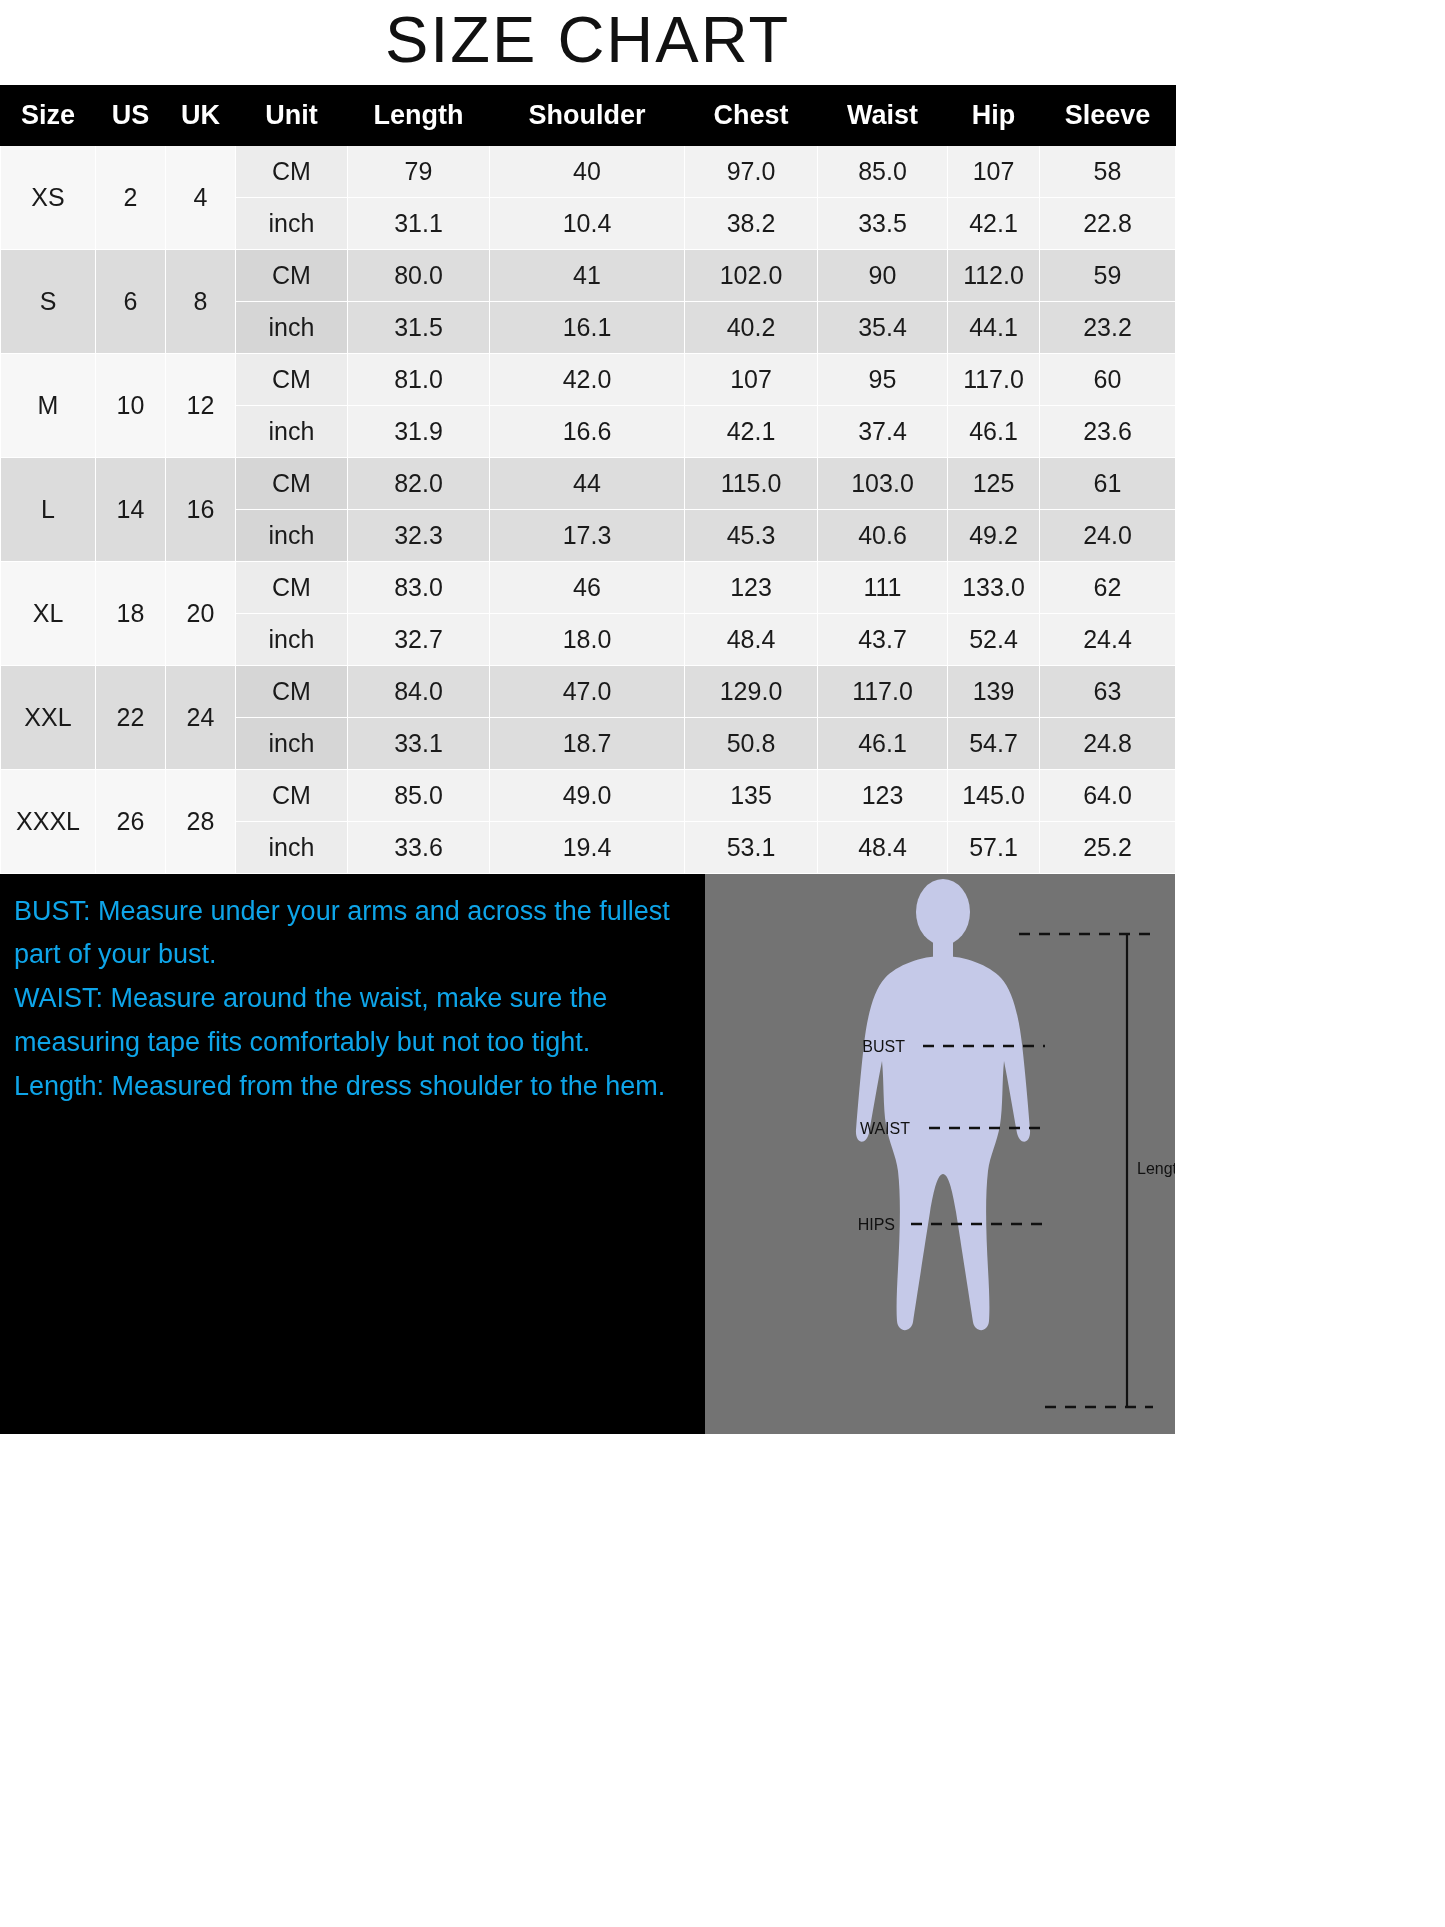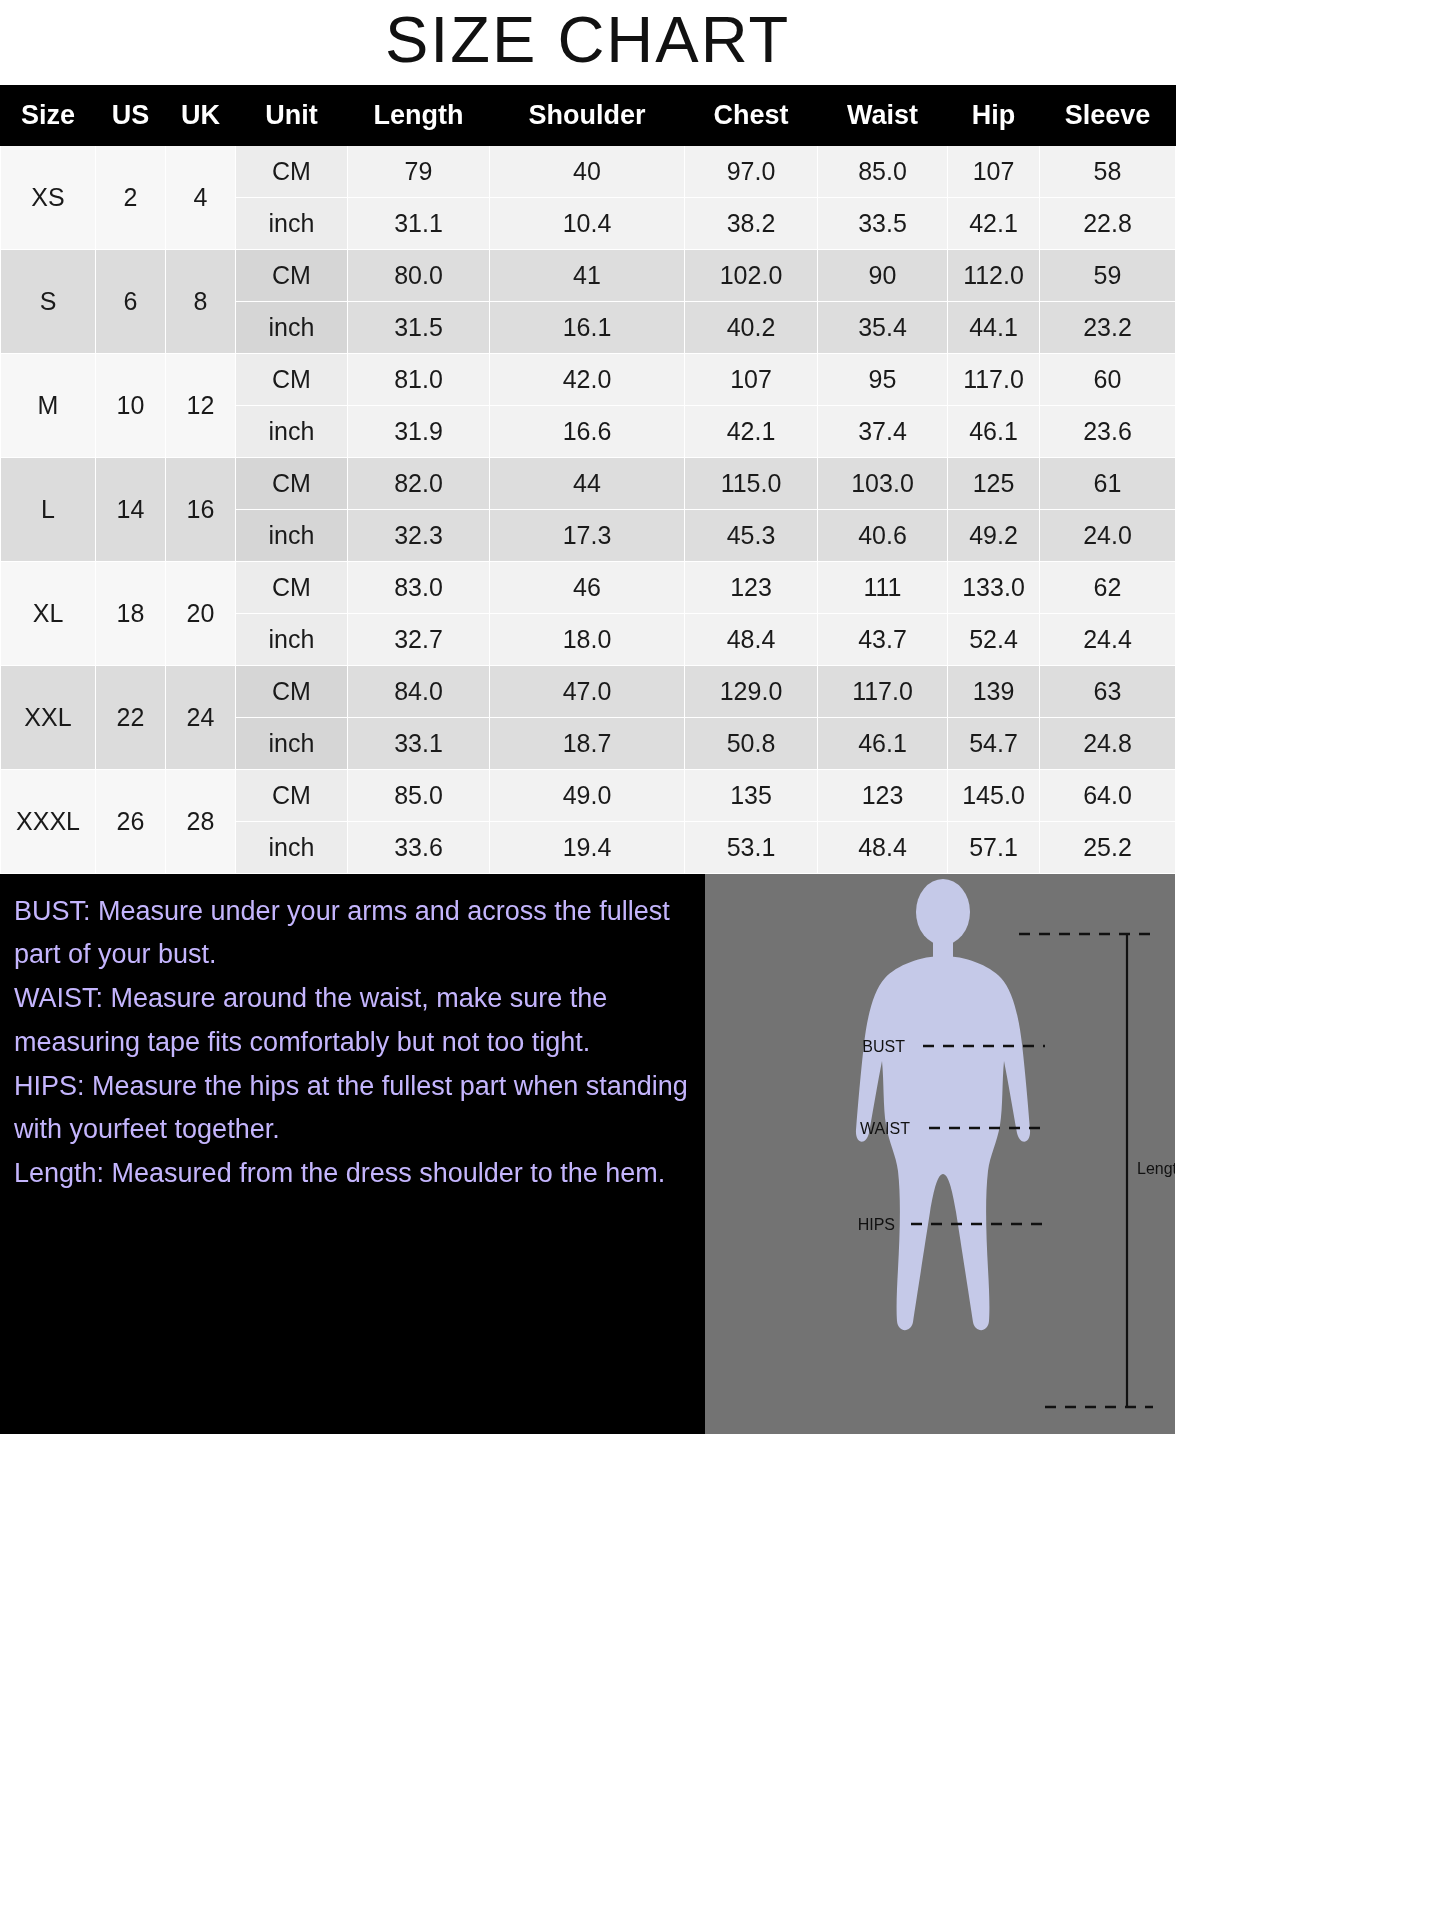--- a/index.html
+++ b/index.html
@@ -68,21 +68,21 @@
 
   
   .bottom {
     display: flex;
     width: 1175px;
     min-height: 550px;
   }
   .notes {
     width: 780px;
     background: #000;
-    color: #c4b5fd;
+    color: #0ea5e9;
     padding: 16px 14px 20px 14px;
     font-size: 27px;
     line-height: 1.62;
     font-weight: 400;
   }
   .notes p { margin: 0; }
   .figure-wrap {
     width: 470px;
     background: #737373;
     position: relative;
@@ -278,21 +278,20 @@
         <td>57.1</td>
         <td>25.2</td>
       </tr>
     </tbody>
   </table>
 
   <div class="bottom">
     <div class="notes">
       <p>BUST: Measure under your arms and across the fullest part of your bust.</p>
       <p>WAIST: Measure around the waist, make sure the measuring tape fits comfortably but not too tight.</p>
-      <p>HIPS: Measure the hips at the fullest part when standing with yourfeet together.</p>
       <p>Length: Measured from the dress shoulder to the hem.</p>
     </div>
 
     <div class="figure-wrap">
       <svg viewBox="0 0 470 560" preserveAspectRatio="xMidYMin meet">
 
         <g fill="#c5c9e8">
 
           <ellipse cx="238" cy="38" rx="27" ry="33"></ellipse>
 

